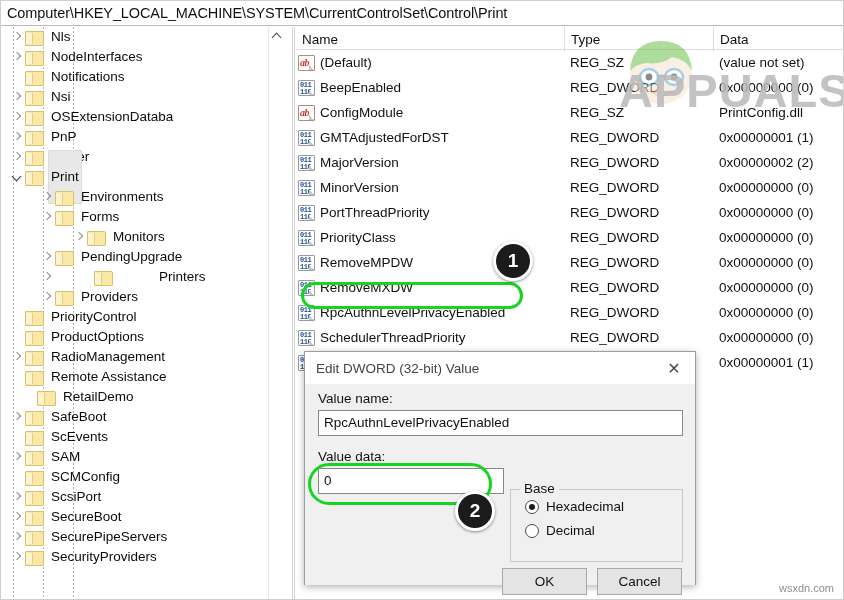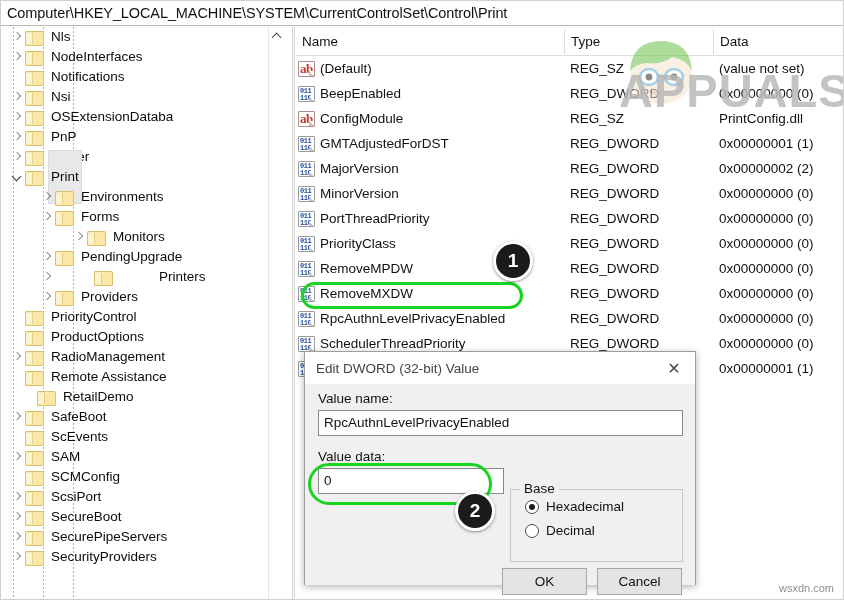--- a/index.html
+++ b/index.html
@@ -151,24 +151,24 @@
   
   #listpane {
     position: absolute;
     left: 295px; top: 26px;
     width: 549px; height: 574px;
     background: #ffffff;
     overflow: hidden;
   }
   #listheader {
     position: relative;
-    height: 29px;
+    height: 23px;
     border-bottom: 1px solid #dcdcdc;
     display: flex;
-    align-items: center;
+    align-items: flex-start;
   }
   .hcell {
     font-size: 13.5px;
     color: #111111;
     padding-left: 6px;
     height: 25px;
     line-height: 25px;
     position: relative;
   }
   .hcell + .hcell { border-left: 1px solid #dcdcdc; }
@@ -206,21 +206,21 @@
     line-height: 7px;
     overflow: hidden;
   }
   .vicon .l1, .vicon .l2 {
     position: absolute; left: 1px;
     font-family: "Liberation Mono", monospace;
     font-weight: bold;
     letter-spacing: -0.5px;
   }
   .vicon.sz { border-color: #b08b8b; }
-  .vicon.sz .l1 { top: 2px; color: #c0392b; font-size: 13px; line-height: 9px; font-family: "Liberation Serif", serif; }
+  .vicon.sz .l1 { top: 2px; color: #c0392b; font-size: 10px; line-height: 9px; font-family: "Liberation Serif", serif; font-style: italic; }
   .vicon.dw .l1 { top: 1px; color: #1f4e9c; }
   .vicon.dw .l2 { top: 8px; color: #1f4e9c; }
   .vicon::after {
     content: "";
     position: absolute;
     right: 0; bottom: 0;
     width: 5px; height: 5px;
     background: linear-gradient(225deg, #ffffff 50%, #c8c8c8 50%);
   }
 

